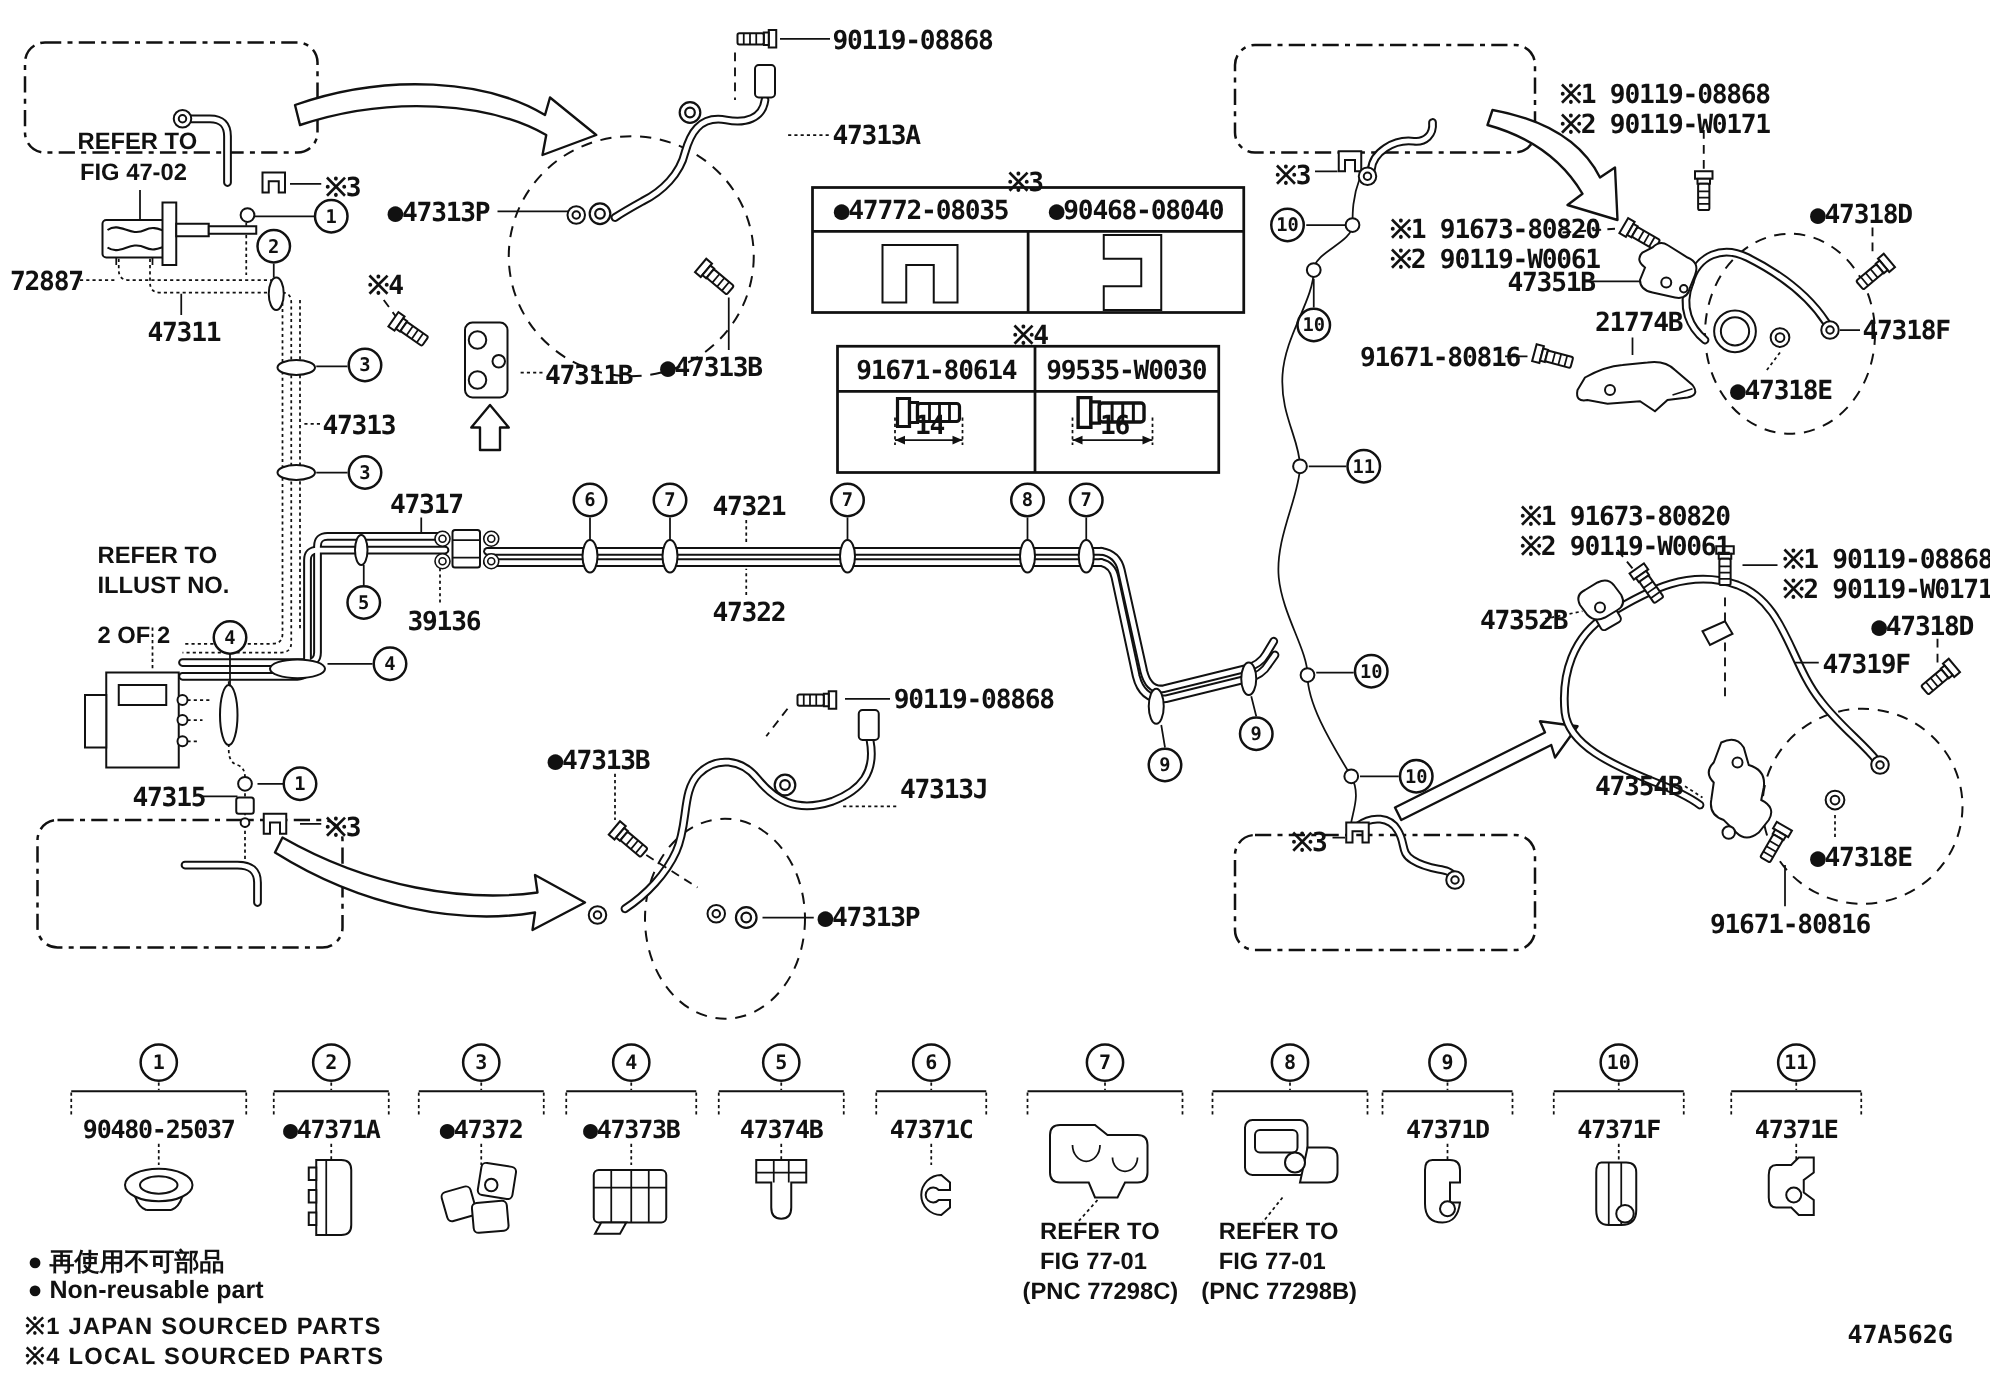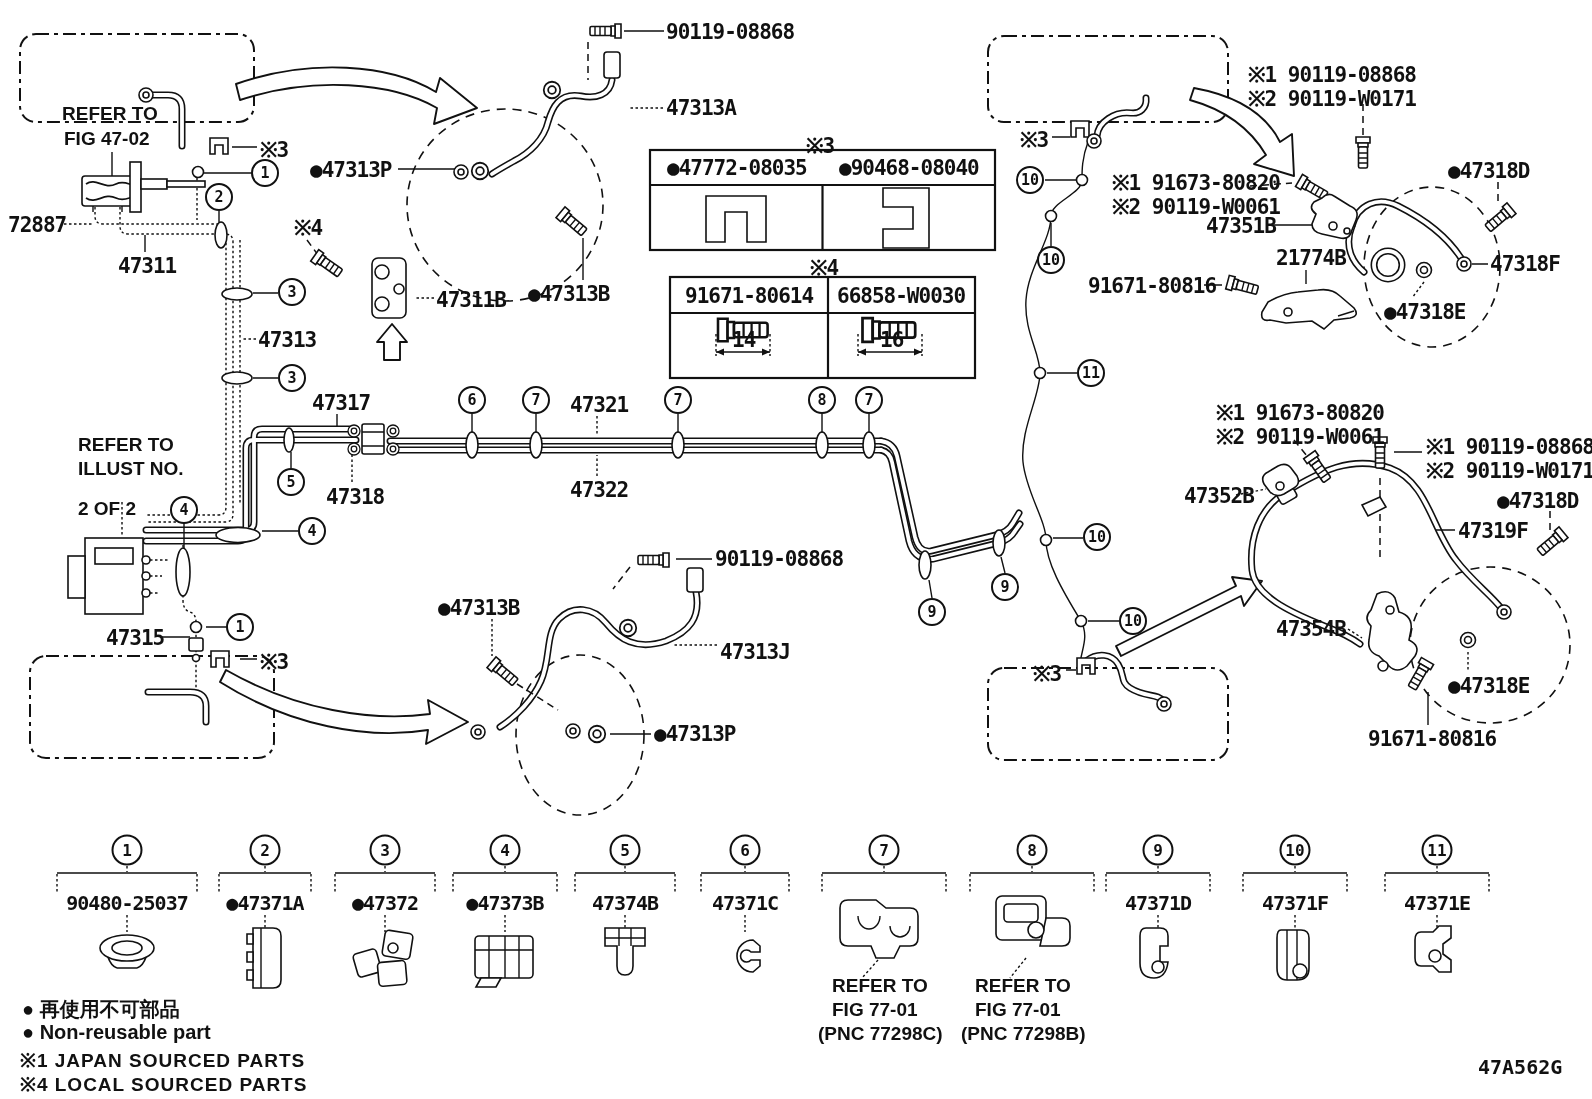--- a/index.html
+++ b/index.html
@@ -349,46 +349,46 @@
 <div class="pn" style="left:528px;top:282px">●47313B</div>
 <div class="pn" style="left:258px;top:328px">47313</div>
 <div class="pn" style="left:666px;top:20px">90119-08868</div>
 <div class="pn" style="left:666px;top:96px">47313A</div>
 
 <div class="pn" style="left:806px;top:131px">※3</div>
 <div class="pn" style="left:667px;top:156px">●47772-08035</div>
 <div class="pn" style="left:839px;top:156px">●90468-08040</div>
 <div class="pn" style="left:810px;top:253px">※4</div>
 <div class="pn" style="left:685px;top:284px">91671-80614</div>
-<div class="pn" style="left:837px;top:284px">66858-W0030</div>
+<div class="pn" style="left:837px;top:284px">99535-W0030</div>
 <div class="pn" style="left:732px;top:328px">14</div>
 <div class="pn" style="left:880px;top:328px">16</div>
 
 <div class="pn" style="left:1020px;top:125px">※3</div>
 <div class="pn" style="left:1248px;top:60px">※1 90119-08868</div>
 <div class="pn" style="left:1248px;top:84px">※2 90119-W0171</div>
 <div class="pn" style="left:1112px;top:168px">※1 91673-80820</div>
 <div class="pn" style="left:1112px;top:192px">※2 90119-W0061</div>
 <div class="pn" style="left:1206px;top:214px">47351B</div>
 <div class="pn" style="left:1276px;top:246px">21774B</div>
 <div class="pn" style="left:1088px;top:274px">91671-80816</div>
 <div class="pn" style="left:1448px;top:159px">●47318D</div>
 <div class="pn" style="left:1490px;top:252px">47318F</div>
 <div class="pn" style="left:1384px;top:300px">●47318E</div>
 
 <div class="pn" style="left:312px;top:391px">47317</div>
-<div class="pn" style="left:326px;top:485px">47318</div>
+<div class="pn" style="left:326px;top:485px">39136</div>
 <div class="pn" style="left:570px;top:393px">47321</div>
 <div class="pn" style="left:570px;top:478px">47322</div>
 <div class="pn" style="left:106px;top:626px">47315</div>
 <div class="pn" style="left:260px;top:647px">※3</div>
 
 <div class="pn" style="left:715px;top:547px">90119-08868</div>
 <div class="pn" style="left:438px;top:596px">●47313B</div>
-<div class="pn" style="left:720px;top:640px">47313J</div>
+<div class="pn" style="left:720px;top:619px">47313J</div>
 <div class="pn" style="left:654px;top:722px">●47313P</div>
 <div class="pn" style="left:1033px;top:659px">※3</div>
 
 <div class="pn" style="left:1216px;top:398px">※1 91673-80820</div>
 <div class="pn" style="left:1216px;top:422px">※2 90119-W0061</div>
 <div class="pn" style="left:1426px;top:432px">※1 90119-08868</div>
 <div class="pn" style="left:1426px;top:456px">※2 90119-W0171</div>
 <div class="pn" style="left:1184px;top:484px">47352B</div>
 <div class="pn" style="left:1497px;top:489px">●47318D</div>
 <div class="pn" style="left:1458px;top:519px">47319F</div>

